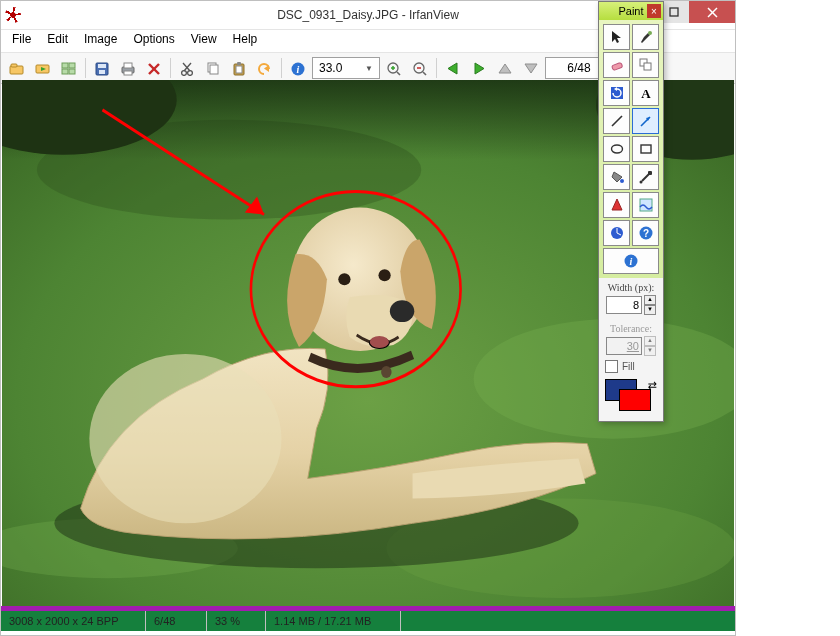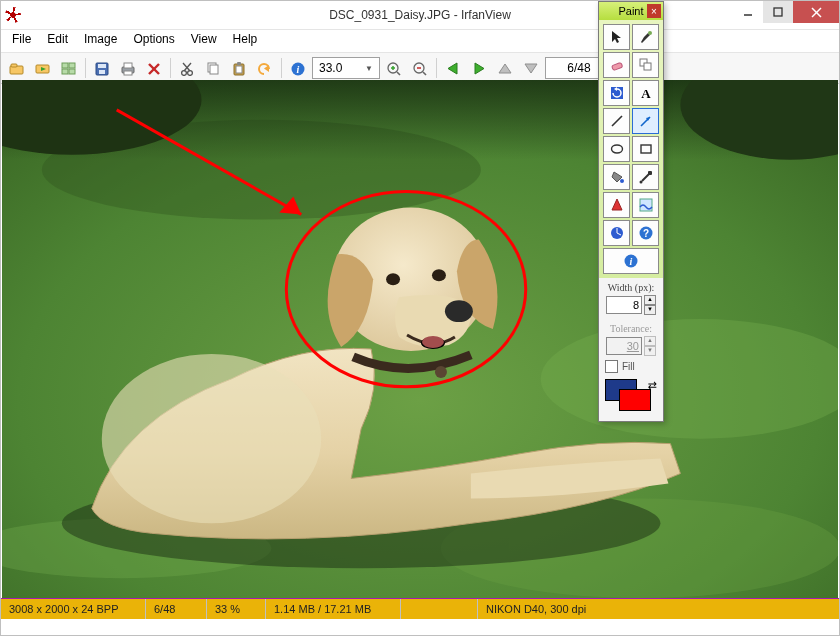--- a/index.html
+++ b/index.html
@@ -1,16 +1,16 @@
 <!DOCTYPE html>
 <html><head>
 <meta charset="utf-8">
 <style>
   html,body{margin:0;padding:0;font-family:"Segoe UI",Tahoma,sans-serif;font-size:12px;background:#fff;color:#000;}
-  .window{width:840px;height:636px;position:relative;background:#fff;border:1px solid #bfbfbf;box-sizing:border-box;overflow:hidden;}
+  .window{width:736px;height:636px;position:relative;background:#fff;border:1px solid #bfbfbf;box-sizing:border-box;overflow:hidden;}
   
   .titlebar{height:28px;background:#fff;display:flex;align-items:center;padding:0 4px;border-bottom:1px solid #e5e5e5;position:relative;}
   .app-icon{width:16px;height:16px;margin-right:6px;position:relative;}
   .app-icon::before{content:"";position:absolute;inset:0;background:
     radial-gradient(circle at 50% 50%, #b40000 25%, transparent 26%),
     conic-gradient(#b40000 0 20deg, transparent 20deg 72deg,#b40000 72deg 92deg, transparent 92deg 144deg,#b40000 144deg 164deg,transparent 164deg 216deg,#b40000 216deg 236deg,transparent 236deg 288deg,#b40000 288deg 308deg,transparent 308deg 360deg);
     border-radius:50%;}
   .title-text{position:absolute;left:50%;transform:translateX(-50%);font-size:12px;color:#333;}
   .win-btns{position:absolute;right:0;top:0;display:flex;height:22px;}
   .win-btn{width:30px;height:22px;display:flex;align-items:center;justify-content:center;font-size:13px;line-height:1;color:#333;}
@@ -24,21 +24,21 @@
   .toolbar{height:26px;display:flex;align-items:center;padding:2px 4px;gap:2px;border-bottom:1px solid #cfcfcf;background:#f7f7f7;}
   .tbtn{width:22px;height:22px;display:flex;align-items:center;justify-content:center;border:1px solid transparent;border-radius:2px;}
   .tsep{width:1px;height:20px;background:#d0d0d0;margin:0 2px;}
   .zoom{width:54px;height:20px;border:1px solid #a0a0a0;background:#fff;display:flex;align-items:center;padding:0 6px;font-size:12px;justify-content:space-between;}
   .zoom .arr{margin-left:auto;font-size:8px;color:#555;}
   .pager{width:66px;height:20px;border:1px solid #a0a0a0;background:#fff;display:flex;align-items:center;justify-content:center;font-size:12px;}
   
   .canvas{position:absolute;left:1px;right:1px;top:79px;bottom:22px;background:#4e7a38;overflow:hidden;}
   .canvas svg{position:absolute;inset:0;width:100%;height:100%;}
   
-  .status{position:absolute;left:0;right:0;bottom:16px;height:20px;border-top:1px solid #a21caf;background:#eab308;display:flex;align-items:center;font-size:11px;color:#222;}
+  .status{position:absolute;left:0;right:0;bottom:4px;height:20px;border-top:5px solid #a21caf;background:#15803d;display:flex;align-items:center;font-size:11px;color:#222;}
   .status .cell{padding:0 8px;border-right:1px solid #c0c0c0;height:100%;display:flex;align-items:center;}
   .status .cell:last-child{border-right:none;}
   
   .paint{position:absolute;top:0;left:597px;width:64px;background:#f4f4f4;border:1px solid #7a7a7a;box-shadow:2px 2px 6px rgba(0,0,0,.25);}
   .paint-title{height:18px;background:linear-gradient(#d7f07a,#b6de3f);display:flex;align-items:center;justify-content:center;font-size:11px;position:relative;}
   .paint-title .x{position:absolute;right:2px;top:2px;width:14px;height:14px;background:#c0392b;color:#fff;font-size:10px;display:flex;align-items:center;justify-content:center;}
   .tool-grid{display:grid;grid-template-columns:1fr 1fr;gap:2px;padding:4px;background:linear-gradient(#e8f5c0,#d5eda0);}
   .tool{height:24px;border:1px solid #8a8a8a;background:#fdfdfd;display:flex;align-items:center;justify-content:center;position:relative;}
   .tool.sel{border:1px solid #2b6cd4;background:#dfeeff;}
   .tool.single{grid-column:1/3;}
@@ -311,21 +311,20 @@
       </g>
     </svg>
   </div>
 
   <div class="status">
     <div class="cell" style="width:128px">3008 x 2000 x 24 BPP</div>
     <div class="cell" style="width:44px">6/48</div>
     <div class="cell" style="width:42px">33 %</div>
     <div class="cell" style="width:118px">1.14 MB / 17.21 MB</div>
     <div class="cell" style="width:60px"></div>
-    <div class="cell" style="flex:1">NIKON D40, 300 dpi</div>
   </div>
 
   <div class="paint">
     <div class="paint-title">
       <span>Paint</span>
       <div class="x">×</div>
     </div>
     <div class="tool-grid">
       <div class="tool">
           <svg width="16" height="16">

